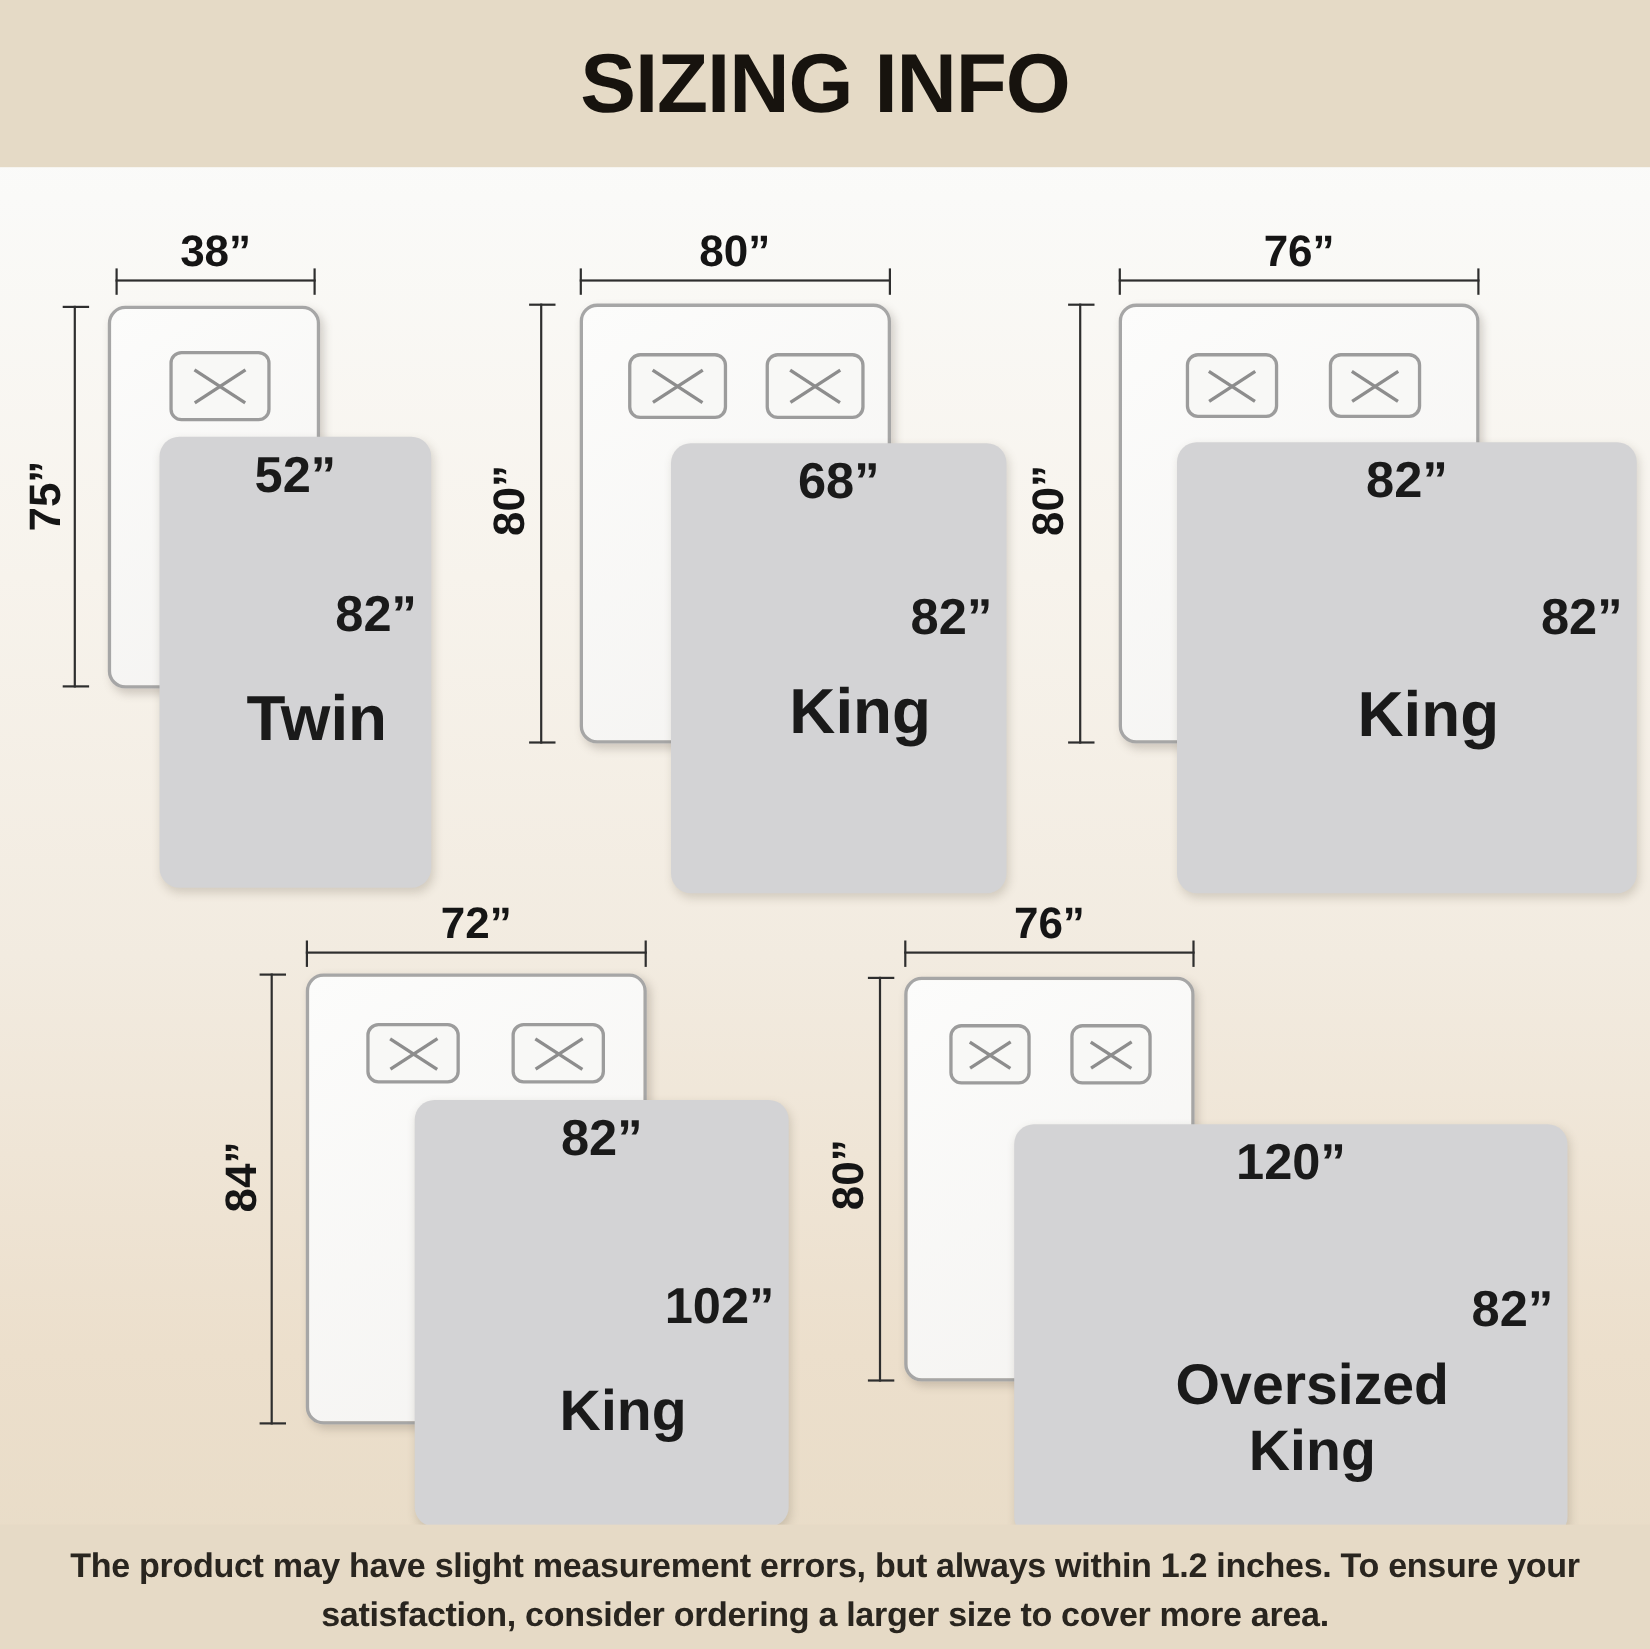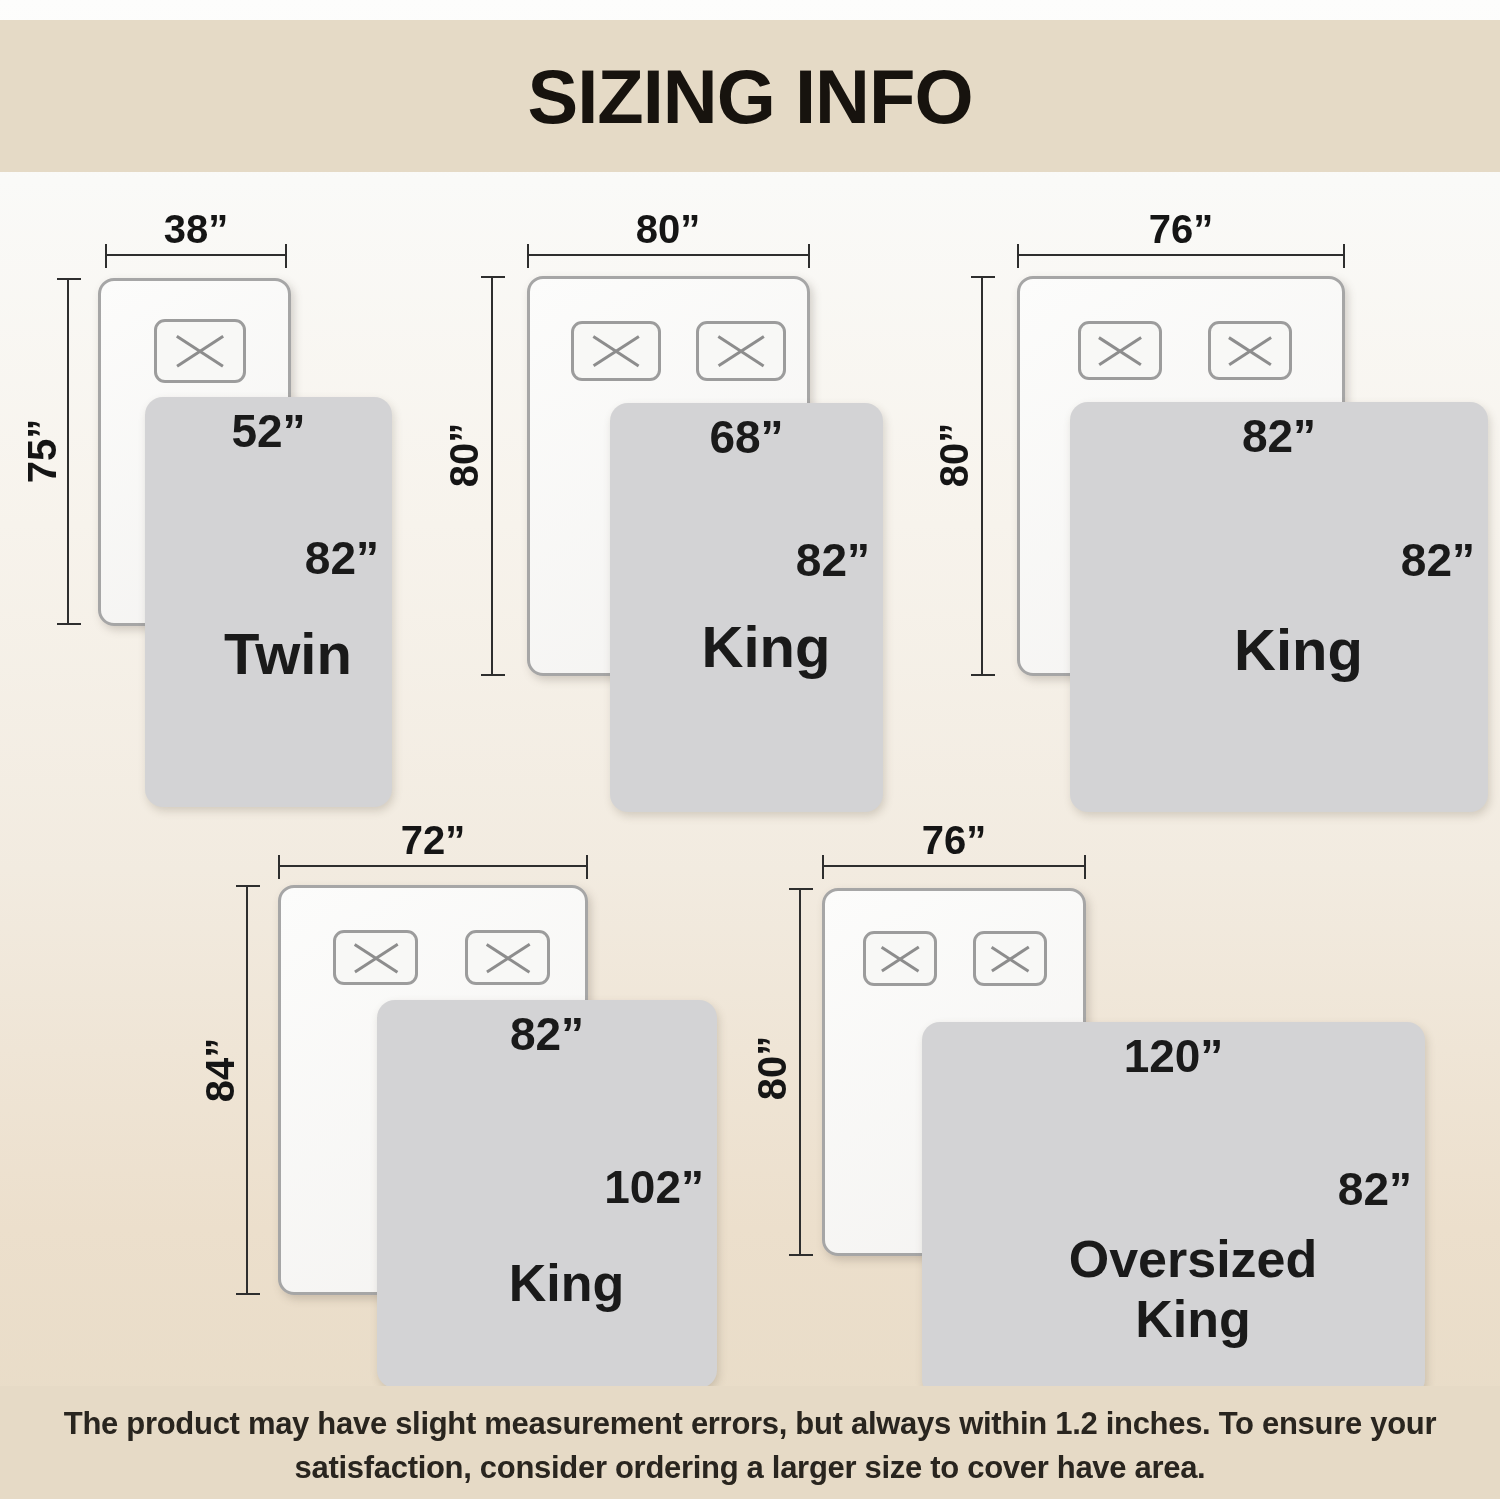--- a/index.html
+++ b/index.html
@@ -4,21 +4,21 @@
 <style>
   html,body { margin:0; padding:0; }
   body {
     width:1500px; height:1499px; position:relative; overflow:hidden;
     font-family:"Liberation Sans","DejaVu Sans",sans-serif;
     background:linear-gradient(180deg,#fdfdfc 0%,#fafaf8 12%,#f7f3ec 35%,#f2ebe0 58%,#ecdfcc 82%,#e7dbc6 100%);
     color:#1a1a1a;
   }
   .band-header {
     position:absolute; left:0; top:0; width:1500px; height:152px;
-    background:#e5dac6; display:flex; align-items:center; justify-content:center;margin-top:20px;
+    background:#e5dac6; display:flex; align-items:center; justify-content:center;
   }
   .page-title { font-size:76px; font-weight:700; letter-spacing:-1px; color:#17130e; }
   .band-footer {
     position:absolute; left:0; top:1386px; width:1500px; height:113px;
     background:#e6dac6; text-align:center; padding-top:16px; box-sizing:border-box;
   }
   .band-footer .fline {
     font-size:31px; letter-spacing:-0.3px; line-height:1.42;
     color:#29251f; white-space:nowrap; font-weight:700;
   }
@@ -92,21 +92,21 @@
   <div class="bed" style="left:527px;top:276px;width:283px;height:400px">
     <div class="pillow" style="left:41px;top:42px;width:90px;height:60px">
       <div class="xline x1"></div>
       <div class="xline x2"></div>
     </div>
     <div class="pillow" style="left:166px;top:42px;width:90px;height:60px">
       <div class="xline x1"></div>
       <div class="xline x2"></div>
     </div>
   </div>
-  <div class="blanket" style="left:610px;top:403px;width:273px;height:409px">
+  <div class="blanket" style="left:610px;top:403px;width:305px;height:409px">
     <div class="bw-label">68”</div>
     <div class="bl-label" style="top:130px">82”</div>
     <div class="size-name" style="top:212px">
       <span>King</span>
         <span></span>
     </div>
   </div>
 </div>
 
 <div class="group">
@@ -178,14 +178,14 @@
     <div class="bl-label" style="top:140px">82”</div>
     <div class="size-name two" style="top:208px">
       <span>Oversized</span>
         <span>King</span>
     </div>
   </div>
 </div>
 
 <div class="band-footer">
   <div class="fline">The product may have slight measurement errors, but always within 1.2 inches. To ensure your</div>
-  <div class="fline">satisfaction, consider ordering a larger size to cover have area.</div>
+  <div class="fline">satisfaction, consider ordering a larger size to cover more area.</div>
 </div>
 
 </body></html>

